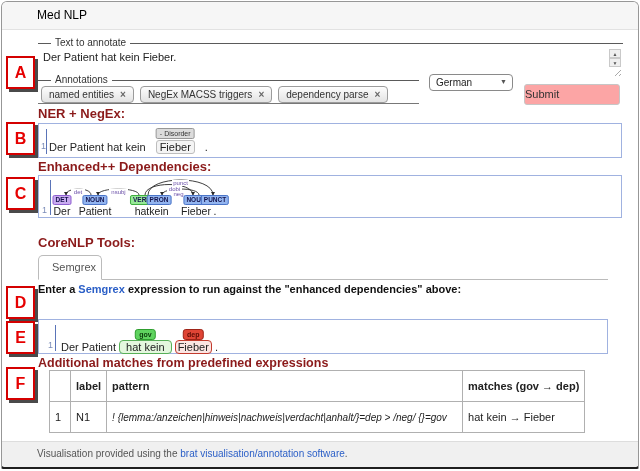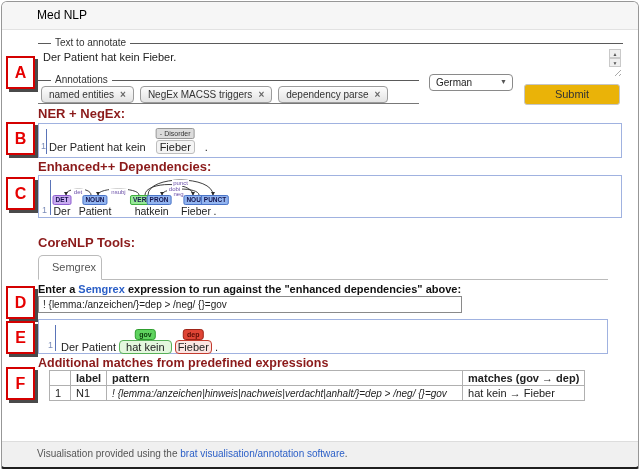--- a/index.html
+++ b/index.html
@@ -18,22 +18,22 @@
   .grip{position:absolute;width:9px;height:9px;
     background:repeating-linear-gradient(135deg,#ffffff 0 2px,#aaa 2px 3px);
     clip-path:polygon(100% 0,100% 100%,0 100%);}
   .tagrow{position:absolute;display:flex;gap:6px;}
   .tag{display:inline-flex;align-items:center;background:linear-gradient(#fdfdfd,#e3e3e3);
     border:1px solid #9b9b9b;border-radius:4px;padding:1px 7px;font-size:10px;color:#333;height:13px;white-space:nowrap;}
   .tag .x{margin-left:6px;font-size:10px;font-weight:bold;color:#666;line-height:10px;}
   .select{position:absolute;border:1px solid #8a8a8a;border-radius:4px;background:#fff;box-sizing:border-box;}
   .select .val{position:absolute;left:6px;top:2px;font-size:10px;color:#222;}
   .select .caret{position:absolute;right:5px;top:3px;font-size:7px;color:#555;}
-  .button{position:absolute;background:#eab308;border:1px solid #c6c6c6;border-radius:3px;
-    text-align:center;font-size:11px;color:#333;box-sizing:border-box;}
+  .button{position:absolute;background:#fca5a5;border:1px solid #c6c6c6;border-radius:3px;
+    text-align:left;font-size:11px;color:#333;box-sizing:border-box;}
   .h3{position:absolute;font-weight:bold;font-size:13px;color:#8b1a1a;white-space:nowrap;}
   .bratbox{position:absolute;border:1px solid #a0b2e0;background:#fff;box-sizing:border-box;}
   .lineno{position:absolute;font-size:9px;color:#7b8cb8;}
   .vline{position:absolute;width:0;border-left:1px solid #5a74b8;}
   .sent{position:absolute;font-size:11px;color:#222;white-space:nowrap;}
   .entwrap{position:relative;display:inline-block;border:1px solid #bdbdbd;border-radius:3px;
     background:#f4f4f4;padding:0 3px;margin:0 10px;}
   .entchip{position:absolute;left:50%;transform:translateX(-50%);top:-13px;background:#dcdcdc;
     border:1px solid #979797;border-radius:2px;font-size:7px;line-height:9px;padding:0 3px;color:#333;white-space:nowrap;}
   .tok{position:absolute;transform:translateX(-50%);font-size:10.5px;color:#222;white-space:nowrap;}
@@ -51,21 +51,21 @@
     font-family:"Liberation Sans",sans-serif;padding:0 4px;box-sizing:border-box;background:#fff;}
   .govspan{position:relative;display:inline-block;border:1px solid #58b058;background:#e4f7de;
     border-radius:4px;padding:0 6px;}
   .depspan{position:relative;display:inline-block;border:1px solid #c23b2e;background:#fbe5e2;
     border-radius:4px;padding:0 2px;margin-left:3px;}
   .govchip{position:absolute;left:50%;transform:translateX(-50%);top:-12px;background:#5fd35f;
     border:1px solid #2f9e2f;border-radius:3px;font-size:7px;font-weight:bold;color:#0b3d0b;line-height:9px;padding:0 3px;}
   .depchip{position:absolute;left:50%;transform:translateX(-50%);top:-12px;background:#e04535;
     border:1px solid #9e2418;border-radius:3px;font-size:7px;font-weight:bold;color:#5c0c04;line-height:9px;padding:0 3px;}
   table.matches{position:absolute;border-collapse:collapse;font-size:11px;color:#222;}
-  table.matches th,table.matches td{border:1px solid #b0b0b0;padding:1px 5px;text-align:left;white-space:nowrap;}
+  table.matches th,table.matches td{border:1px solid #b0b0b0;padding:9px 5px;text-align:left;white-space:nowrap;}
   table.matches th{font-weight:bold;}
   td.pattern{font-style:italic;font-size:10px;}
   #footer{position:absolute;left:0;right:0;top:439px;height:25px;background:#f0f0f0;
     border-top:1px solid #ddd;border-radius:0 0 2px 2px;}
   #footer .ft{position:absolute;left:35px;top:6px;font-size:10px;color:#555;white-space:nowrap;}
   .marker{position:absolute;left:6px;width:25px;height:29px;border:2px solid #d40000;background:#fff;
     color:#e60000;font-size:16px;font-weight:bold;text-align:center;line-height:29px;
     box-shadow:3px 3px 0 #4a4a4a;z-index:10;}
   svg text{font-family:"Liberation Sans",sans-serif;}
 </style>
@@ -176,21 +176,20 @@
   </div>
 
   <div class="h3" style="left:36px;top:233px;">CoreNLP Tools:</div>
   <div class="tabbar" style="left:36px;top:277px;width:570px;"></div>
   <div class="tab" style="left:36px;top:253px;width:64px;height:25px;">Semgrex</div>
 
   <div class="prompt" style="left:36px;top:281px;">
     <span>Enter a </span><a class="link">Semgrex</a><span> expression to run against the "enhanced dependencies" above:</span>
   </div>
 
-  <input class="sgxinput" style="left: 36px; top: 294px; width: 424px; height: 17px;" value="! {lemma:/anzeichen/}=dep &gt; /neg/ {}=gov">
 
   <div class="bratbox" style="left:36px;top:317px;width:570px;height:35px;">
     <div class="lineno" style="left:9px;top:20px;">1</div>
     <div class="vline" style="left:16px;top:5px;height:26px;"></div>
     <div class="sent" style="left:22px;top:20px;">
       <span>Der Patient</span>
       <span class="govspan"><span class="govchip">gov</span><span>hat kein</span></span><span class="depspan"><span class="depchip">dep</span><span>Fieber</span></span>
       <span>.</span>
     </div>
   </div>

